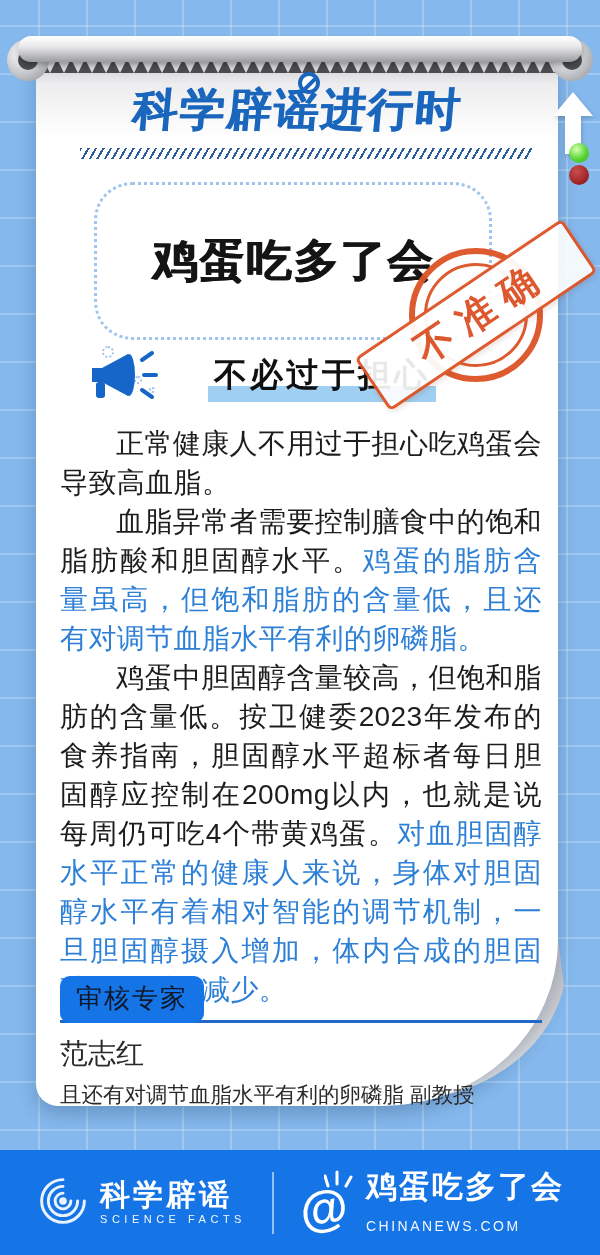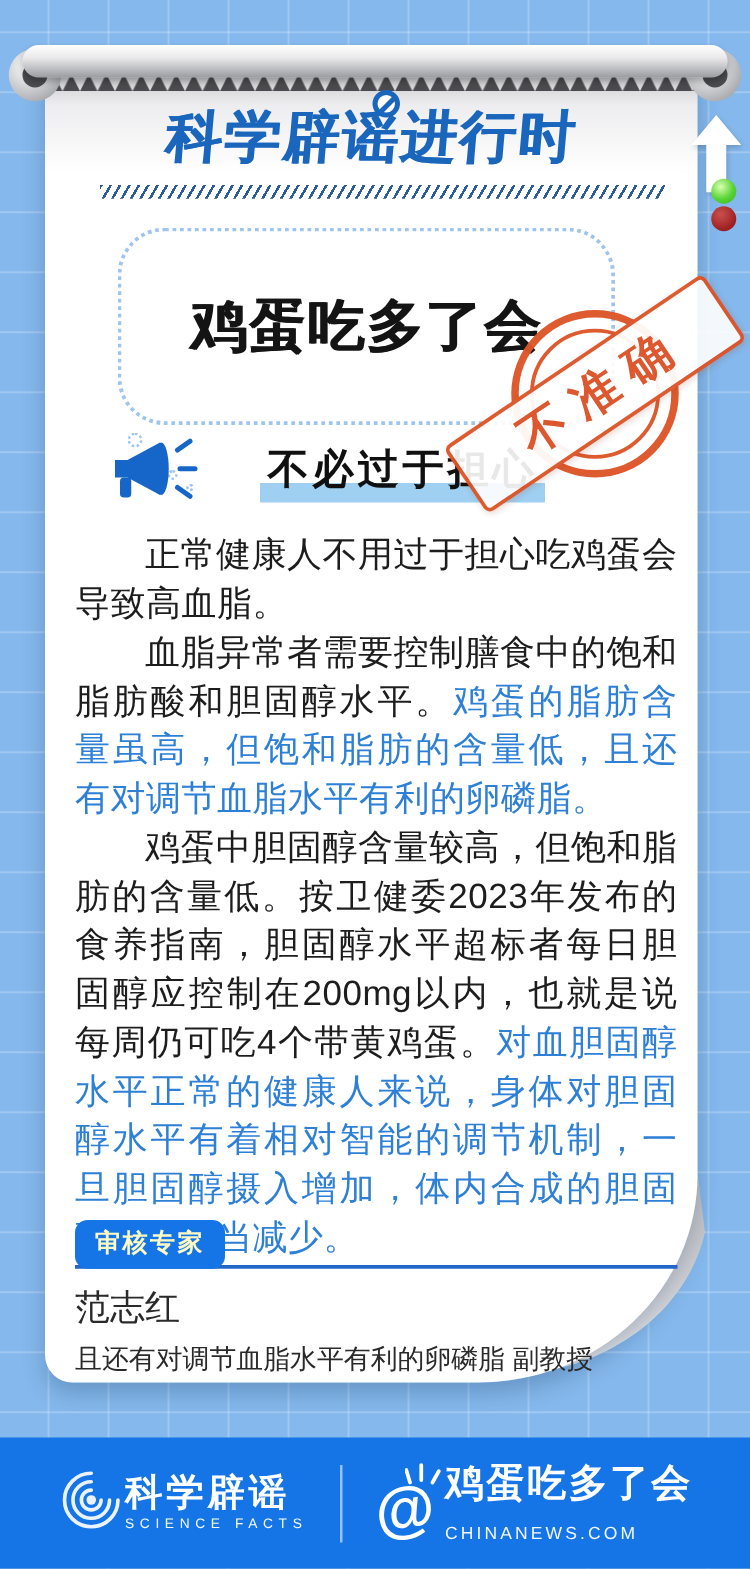--- a/index.html
+++ b/index.html
@@ -12,21 +12,21 @@
       linear-gradient(rgba(255,255,255,.22) 2px, transparent 2px),
       linear-gradient(90deg, rgba(255,255,255,.22) 2px, transparent 2px);
     background-size:48px 48px;
     background-position:-10px -23px;
   }
   
   .footer-band{
     position:absolute;left:0;top:1150px;width:600px;height:105px;
     background:#1574e6;display:flex;align-items:center;justify-content:center;gap:26px;z-index:0;
   }
-  .logo{display:flex;align-items:center;color:#fff;}
+  .logo{display:flex;align-items:center;gap:10px;color:#fff;}
   .logo-txt{display:flex;flex-direction:column;line-height:1.05;}
   .logo-cn{font-size:30px;font-weight:bold;letter-spacing:3px;}
   .logo-en{font-size:11px;letter-spacing:4.5px;margin-top:4px;opacity:.95;}
   .logo-cn2{font-size:31px;font-weight:bold;letter-spacing:2px;}
   .logo-en2{font-size:14px;letter-spacing:2.5px;margin-top:16px;opacity:.95;}
   .logo-divider{width:2px;height:62px;background:rgba(255,255,255,.55);}
   .at-wrap{position:relative;width:56px;height:60px;}
   .at-glyph{position:absolute;left:0;top:8px;font-size:49px;font-weight:bold;color:#fff;transform:rotate(-8deg);}
   .at-rays{position:absolute;left:24px;top:-2px;}
   
@@ -81,22 +81,22 @@
     background:linear-gradient(180deg,transparent 68%,#9fd0f2 68%);
     padding:0 6px 4px 6px;
   }
   
   .article{position:absolute;left:24px;top:366px;width:482px;z-index:4;}
   .article p{margin:0;font-size:28px;line-height:39px;letter-spacing:.4px;color:#1d1d1d;
     text-align:justify;text-indent:2em;}
   .article .hl{color:#2e80d6;}
   
   .expert{position:absolute;left:24px;top:918px;width:482px;z-index:4;}
-  .expert-badge{position:relative;z-index:2;display:inline-block;background:#1574e6;color:#fef9c3;
-    font-size:20px;font-weight:bold;letter-spacing:2px;padding:5px 16px 7px;border-radius:10px;}
+  .expert-badge{position:relative;z-index:2;display:inline-block;background:#1574e6;color:#0f172a;
+    font-size:26px;font-weight:normal;letter-spacing:2px;padding:5px 16px 7px;border-radius:10px;}
   .expert-rule{border-bottom:3px solid #2268c8;margin-top:-3px;}
   .expert-name{margin-top:12px;font-size:28px;color:#2a2a2a;}
   .expert-title{margin-top:7px;font-size:21.5px;color:#2a2a2a;}
   
   .roller{position:absolute;left:0;top:0;width:600px;height:0;z-index:7;}
   .knob{position:absolute;width:42px;height:42px;border-radius:50%;top:39px;
     background:radial-gradient(circle at 35% 35%,#fdfdfd,#c2c3c7 55%,#8f9094);}
   .knob.left{left:7px;} .knob.right{left:551px;}
   .knob::after{content:"";position:absolute;left:11px;top:11px;width:20px;height:20px;border-radius:50%;background:#4a4b4f;}
   .roller-bar{position:absolute;left:18px;top:36px;width:564px;height:26px;border-radius:13px;

